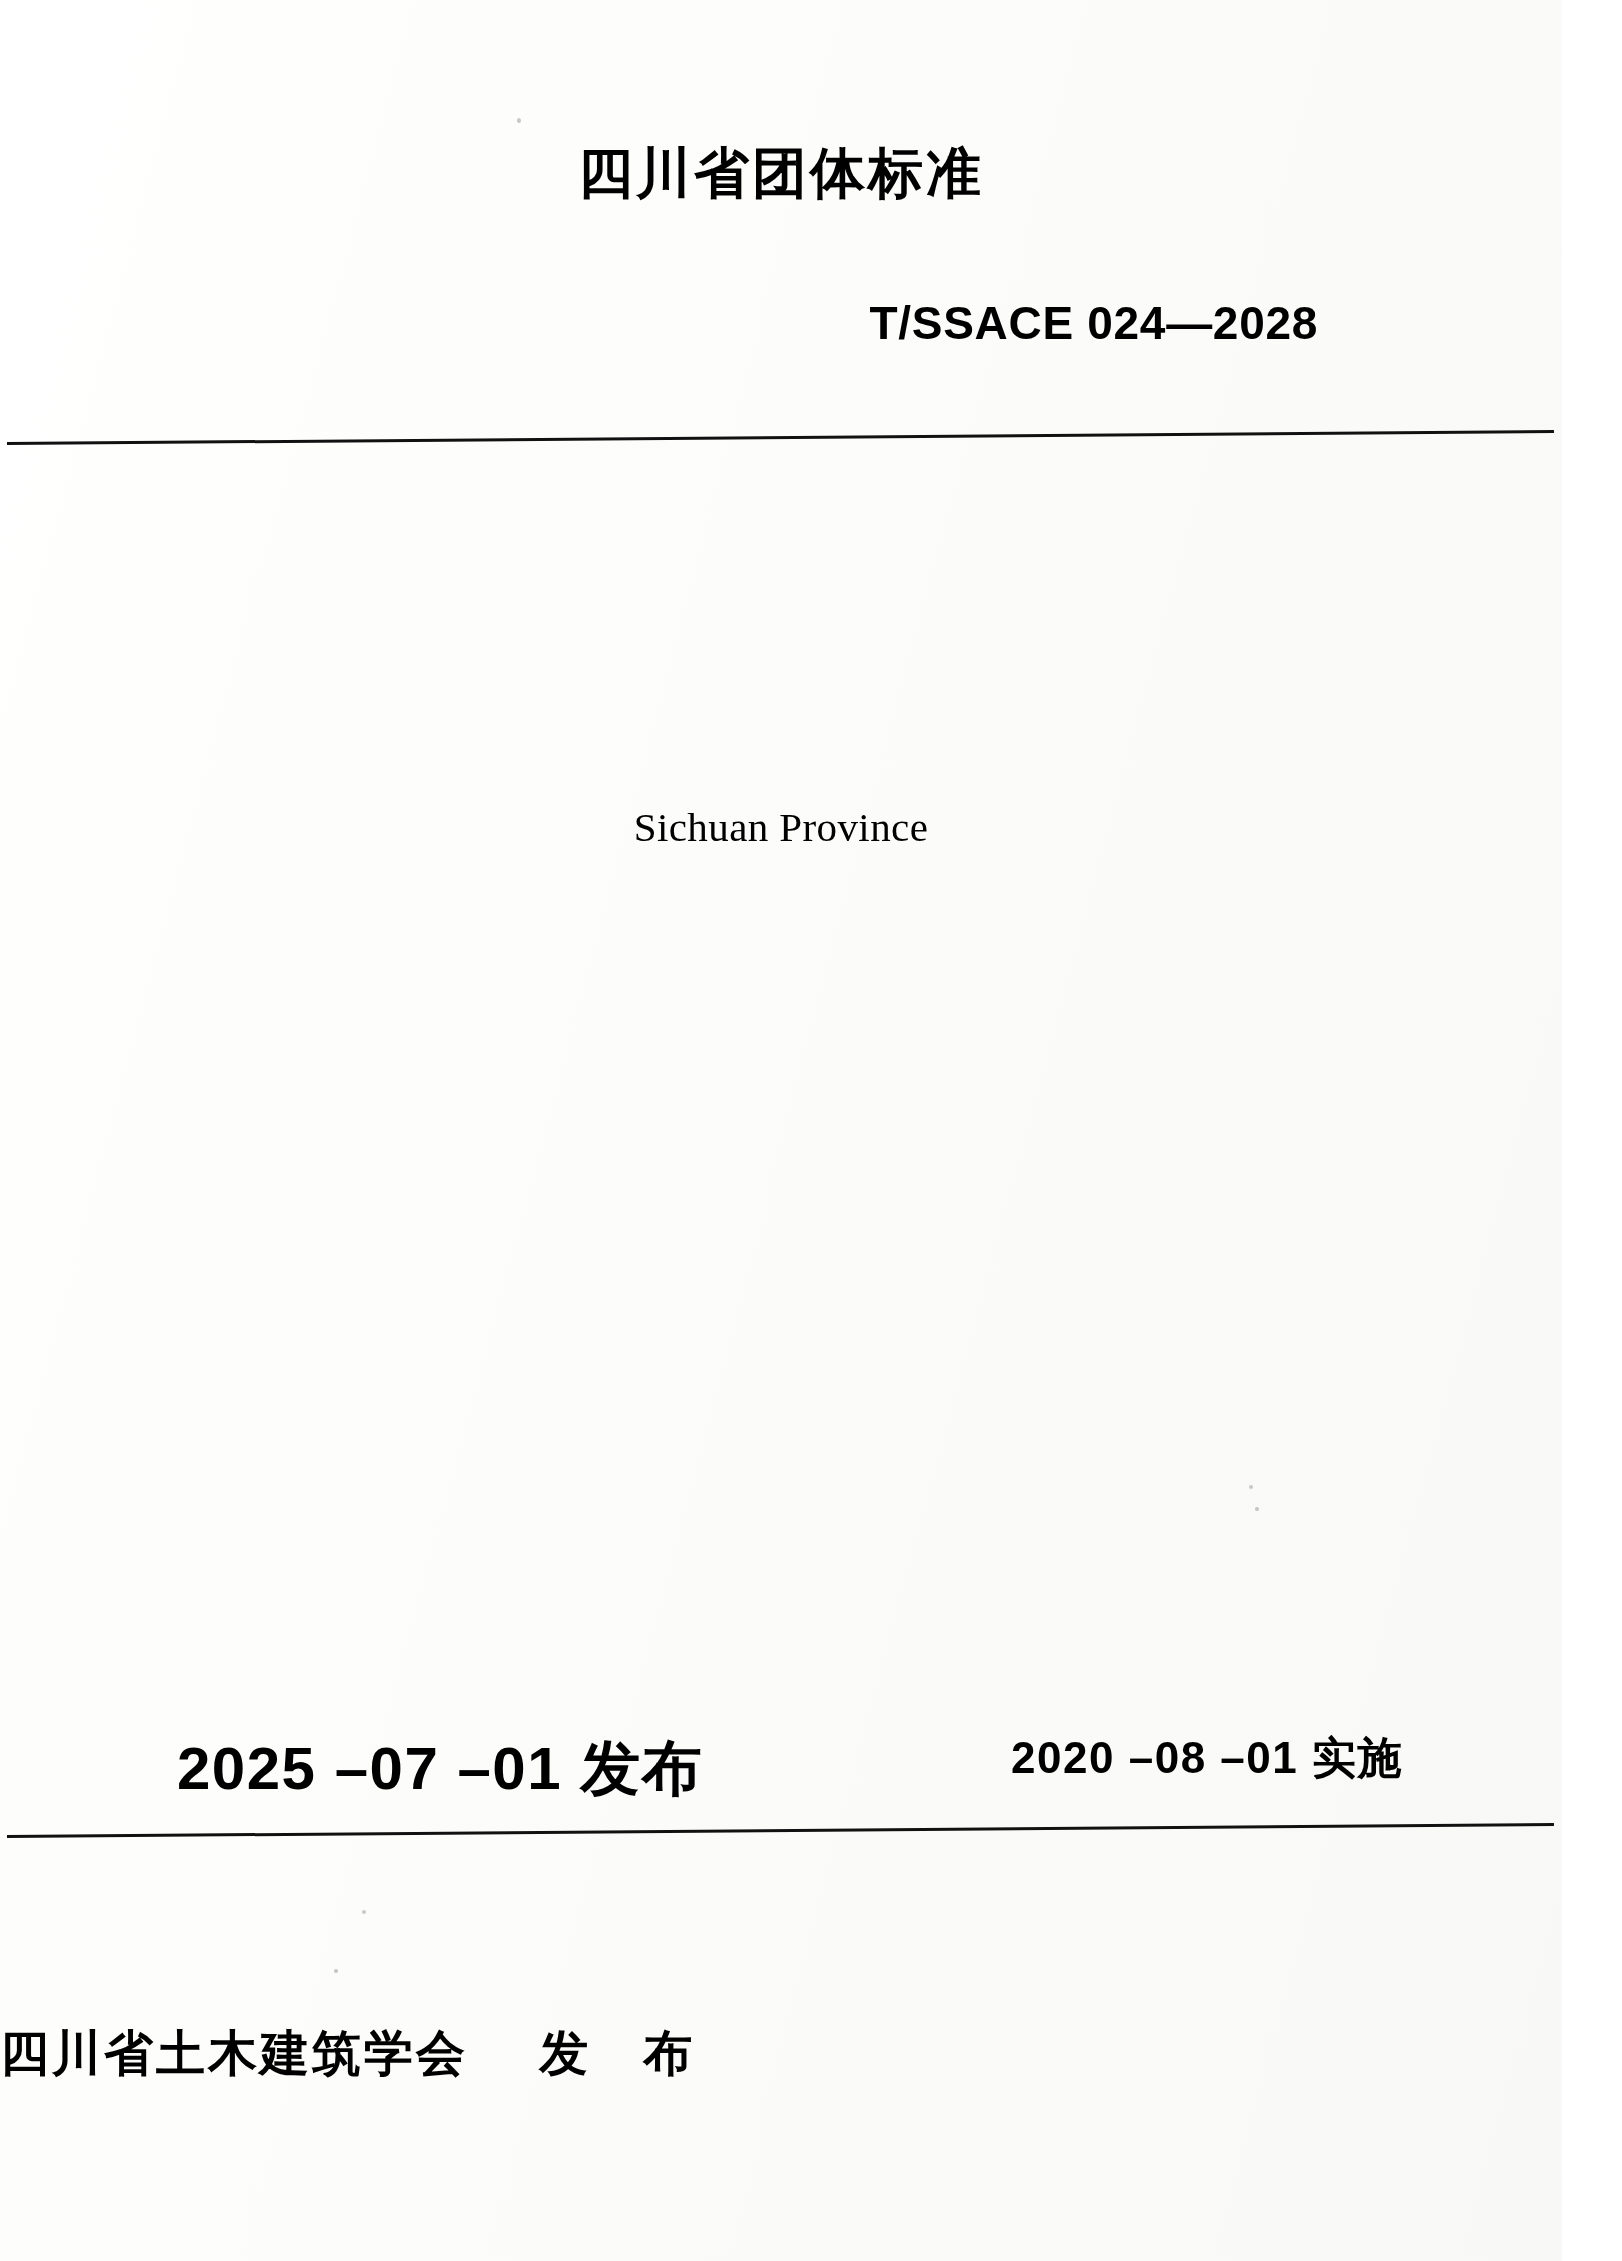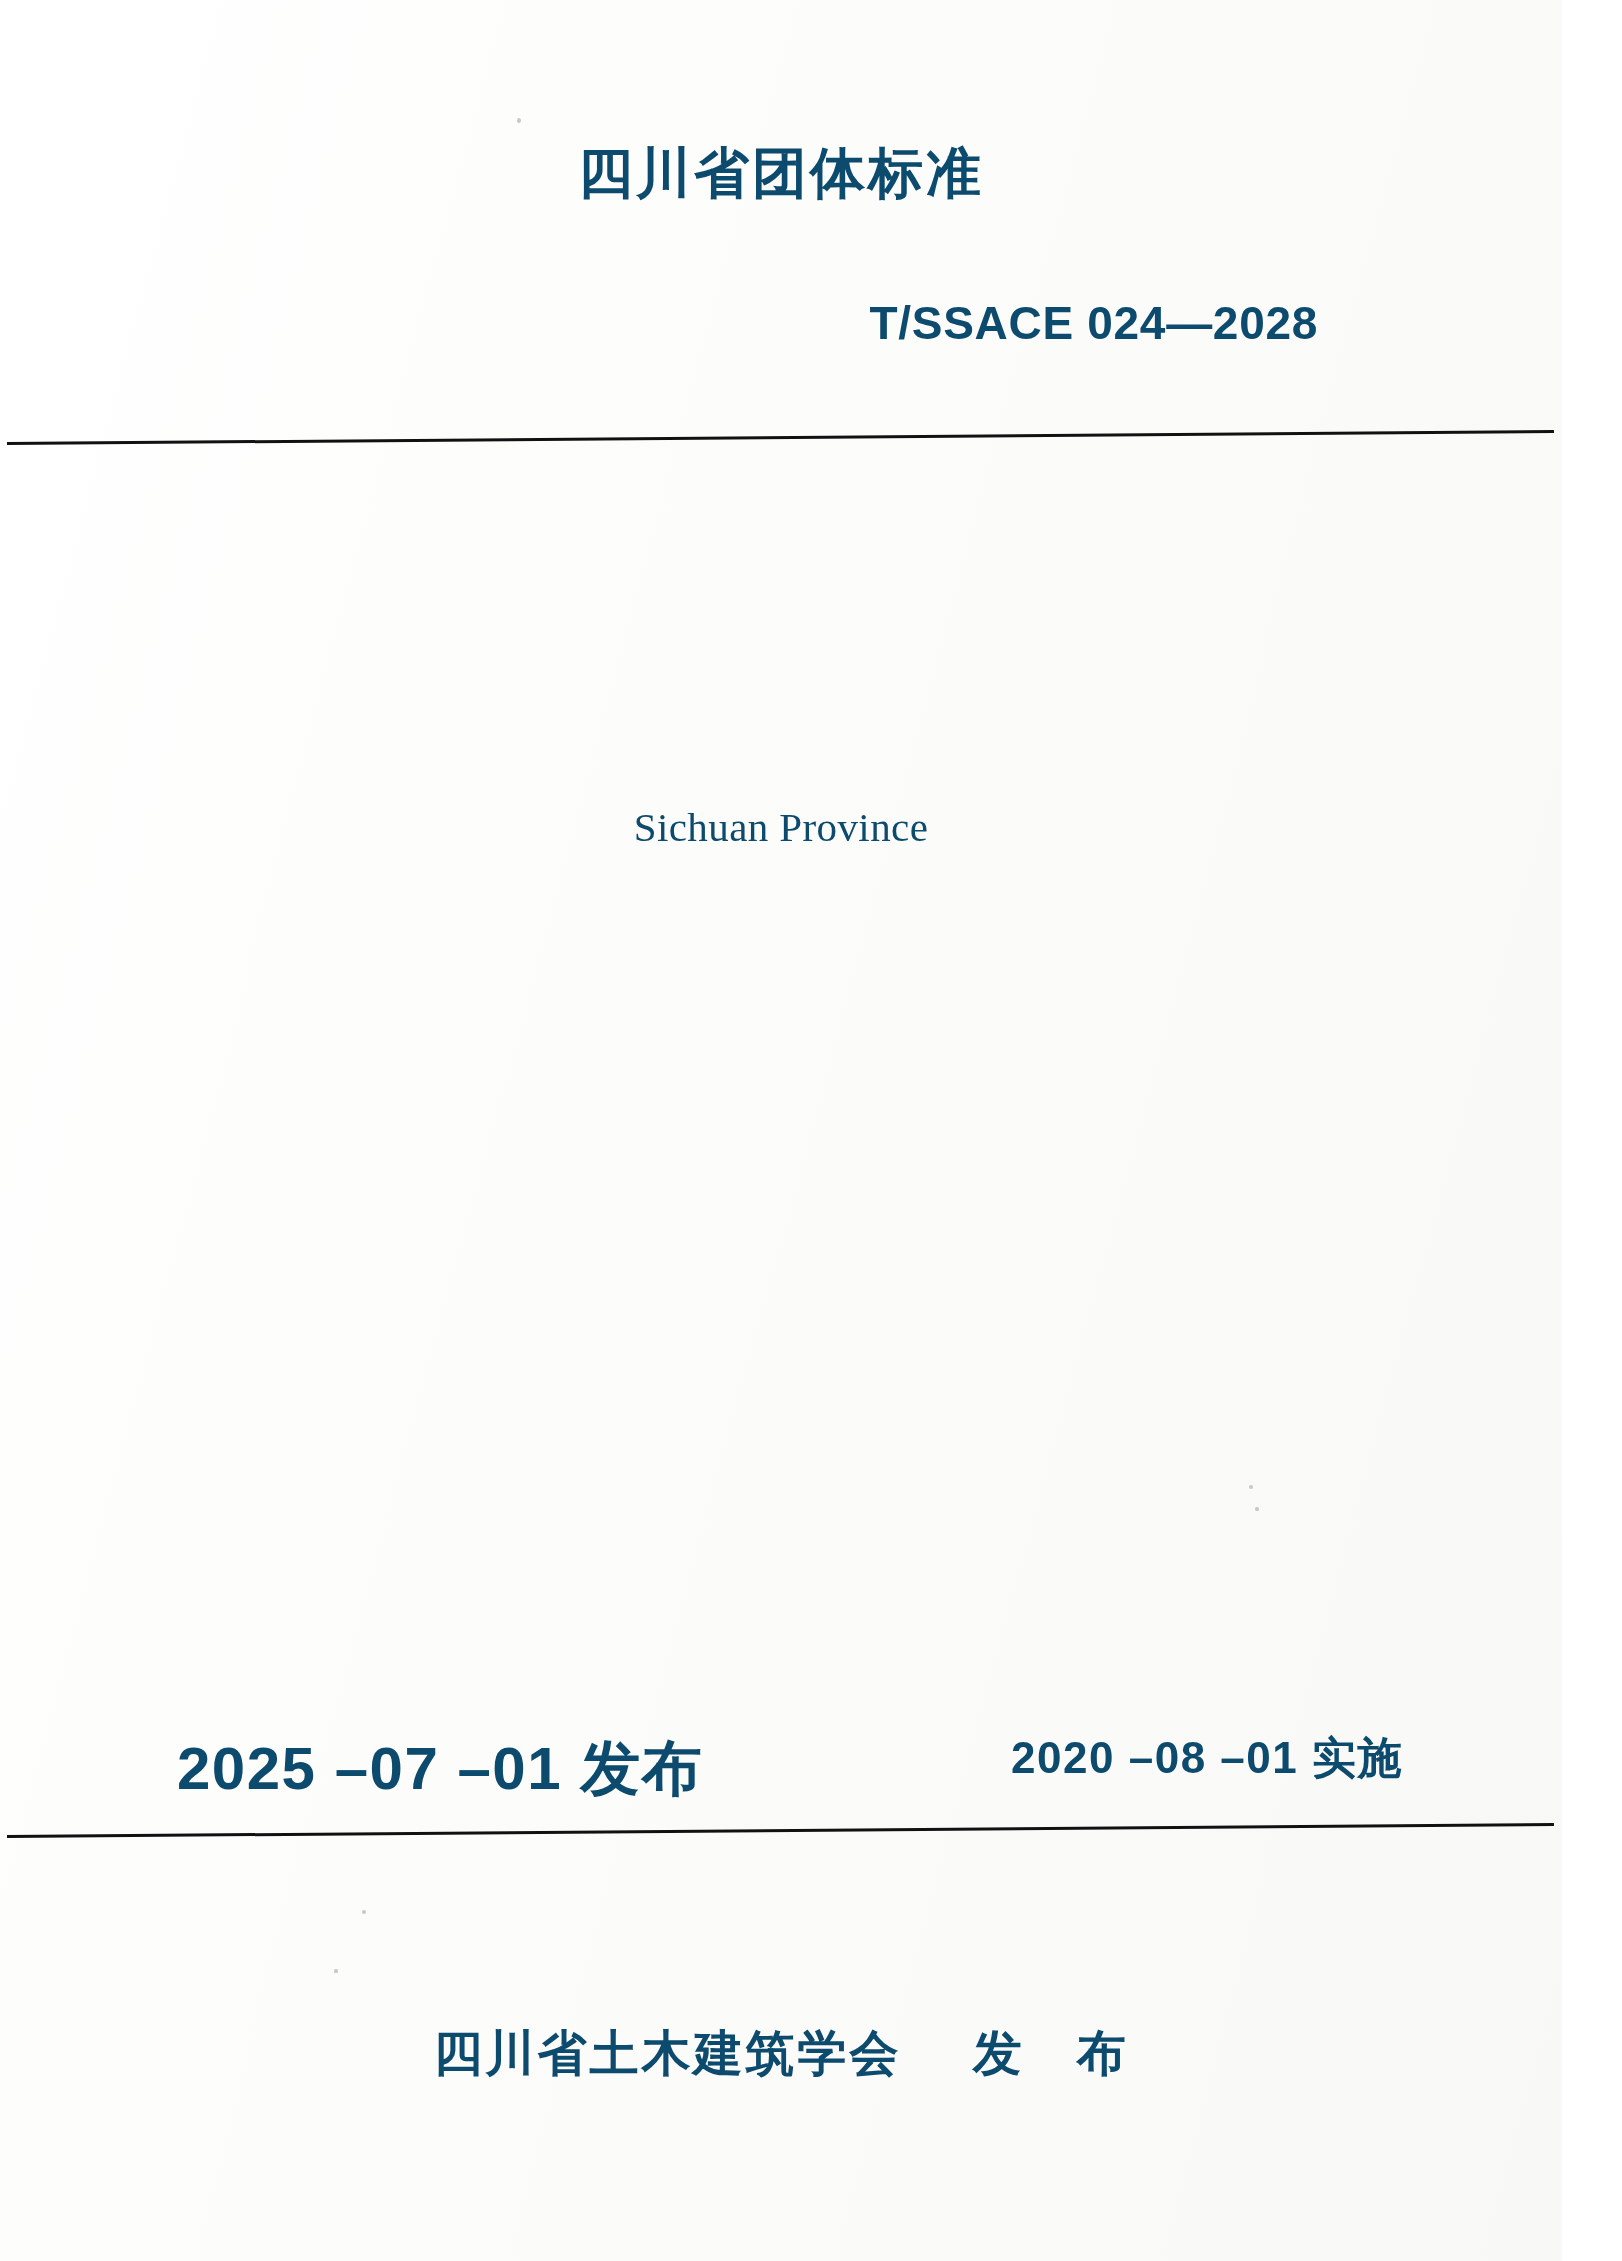--- a/index.html
+++ b/index.html
@@ -7,21 +7,21 @@
     padding: 0;
     background: #ffffff;
   }
   .page {
     position: relative;
     width: 1562px;
     height: 2261px;
     background: #fdfdfb;
     overflow: hidden;
     font-family: "Liberation Sans", sans-serif;
-    color: #0c4a6e;
+    color: #000000;
   }
 
   
   .paper-tint {
     position: absolute;
     inset: 0;
     background: linear-gradient(105deg, #ffffff 0%, #fcfcfa 40%, #f8f8f6 100%);
   }
 
   .content {
@@ -113,21 +113,20 @@
     letter-spacing: 1.5px;
     white-space: nowrap;
   }
 
   
   .issuer {
     position: absolute;
     top: 2021px;
     left: 0;
     right: 0;
-    text-align: center;
     font-size: 49px;
     font-weight: bold;
     letter-spacing: 3px;
   }
   .issuer .gap { display: inline-block; width: 38px; }
 
   
   .speck {
     position: absolute;
     background: #c9c9c4;

